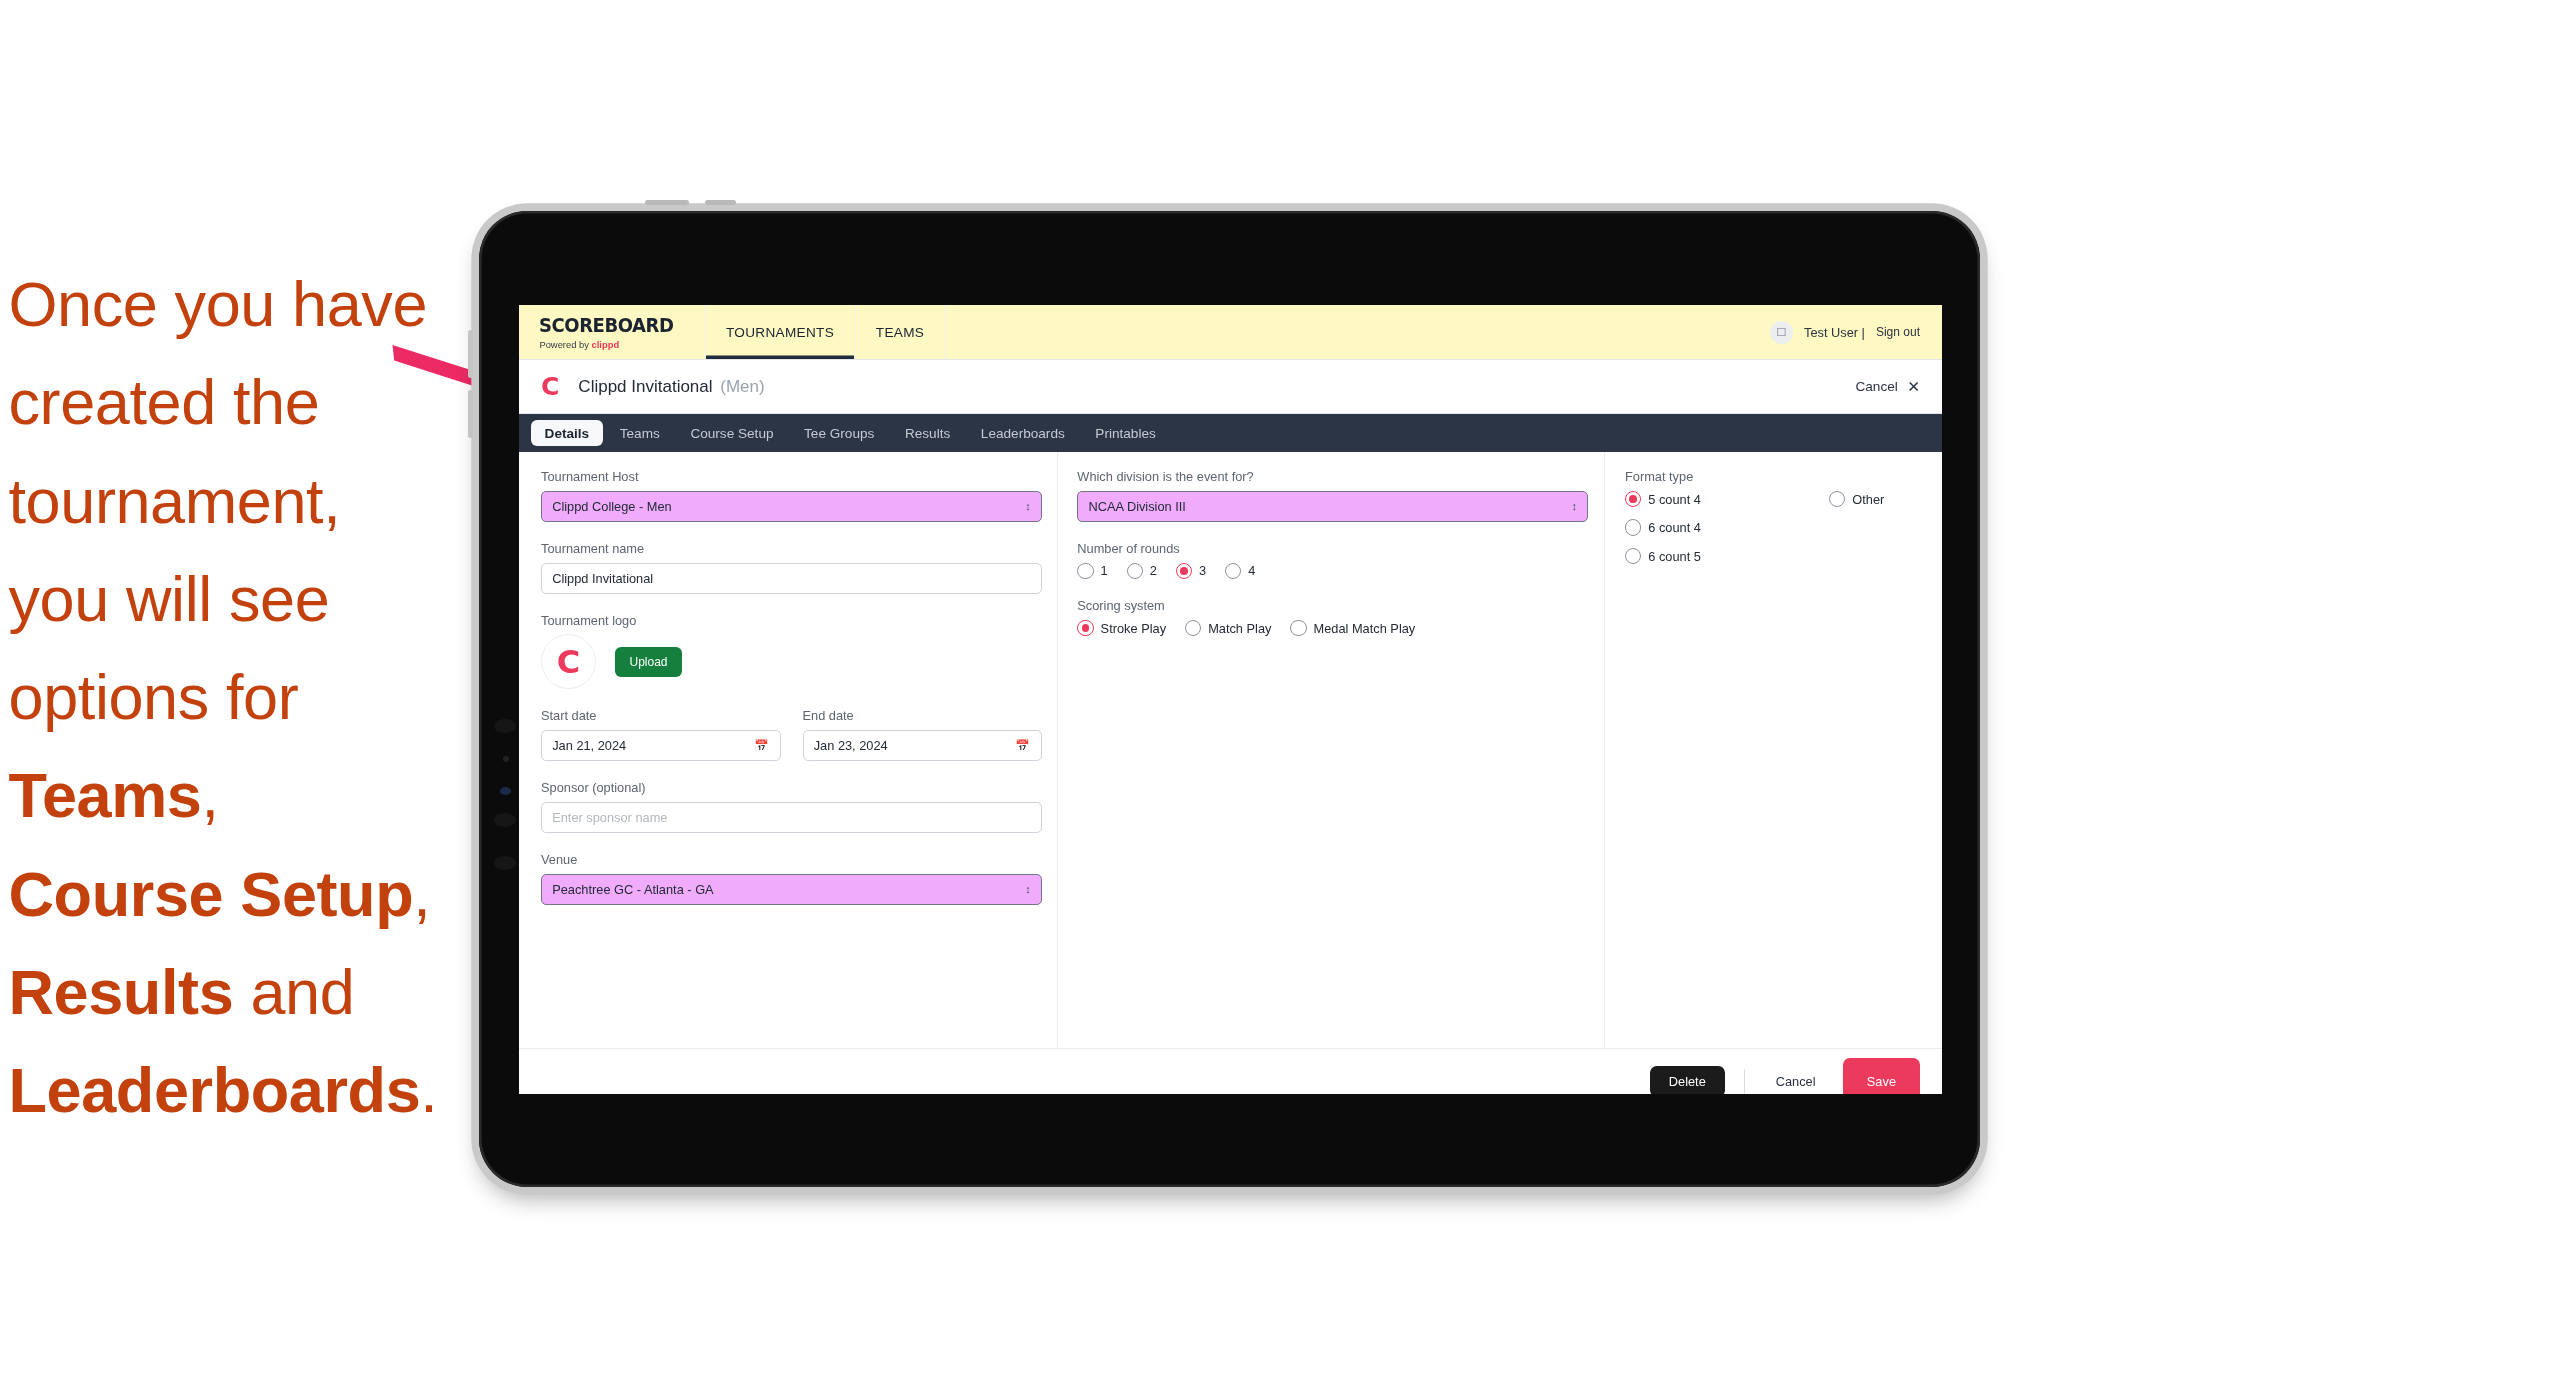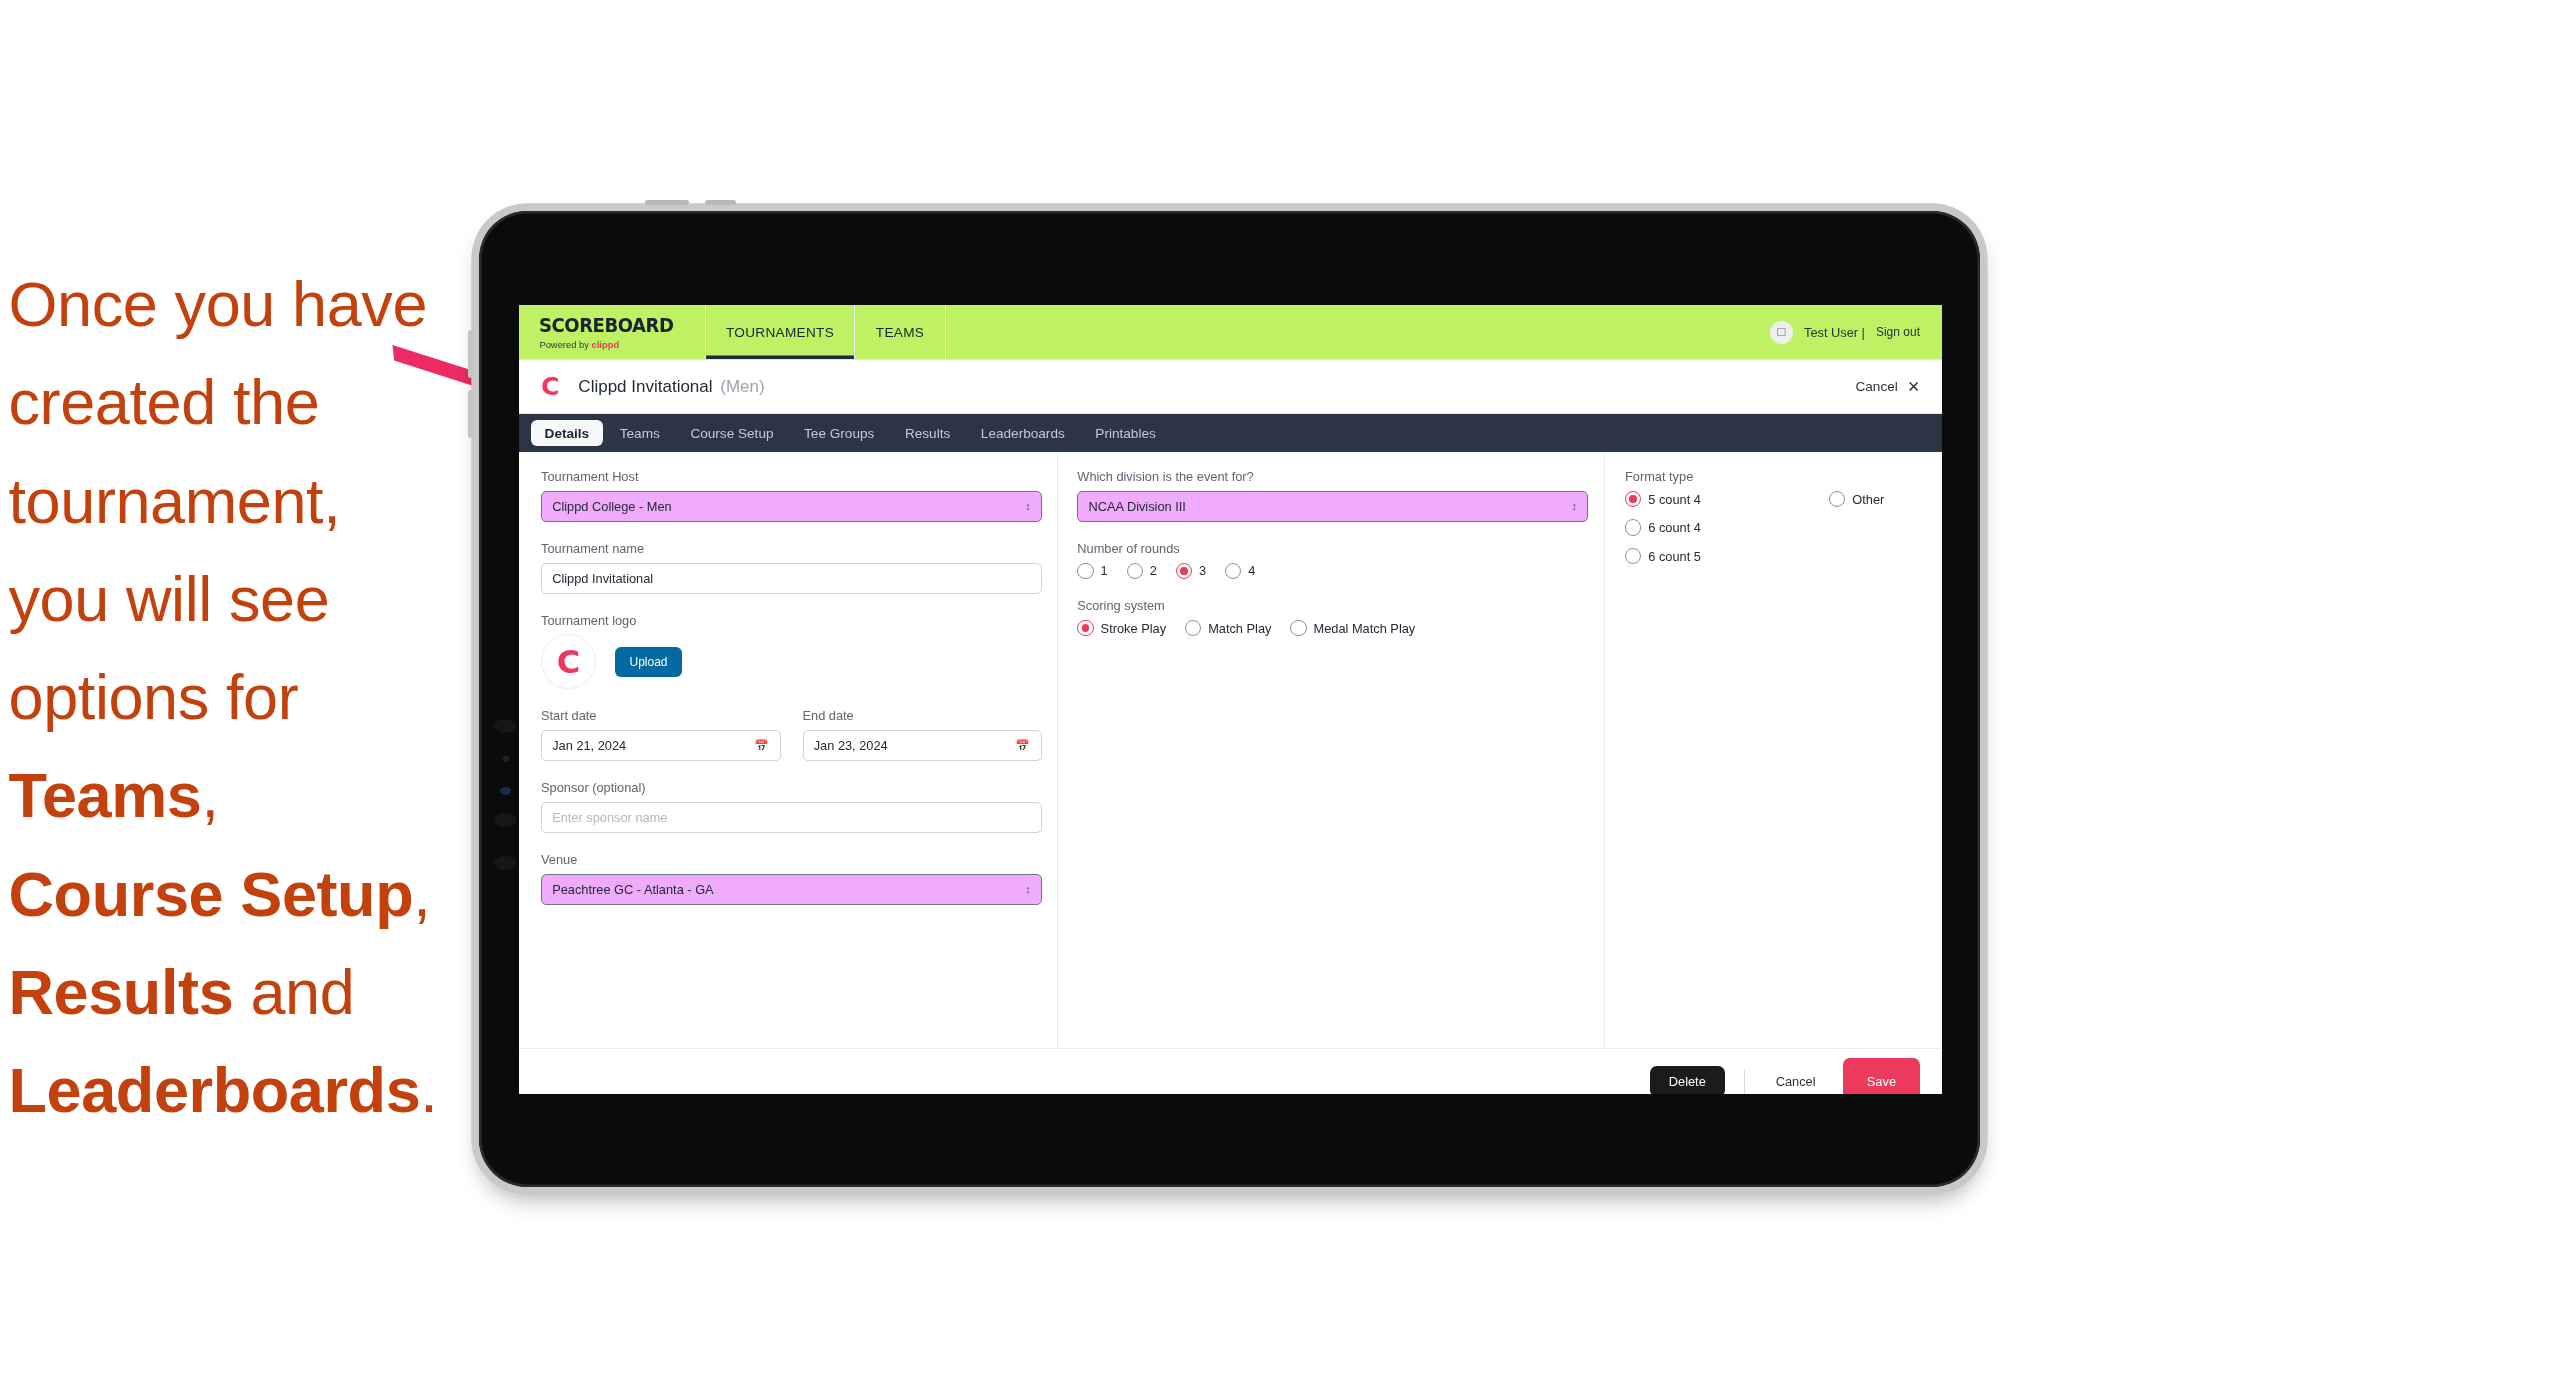--- a/index.html
+++ b/index.html
@@ -59,21 +59,21 @@
   .screen{
     position:absolute;
     left:40px; top:94px;
     width:1423px; height:789px;
     background:#ffffff;
     overflow:hidden;
   }
 
   
   .topnav{
-    height:54px;background:#bef264;display:flex;align-items:stretch;
+    height:54px;background:#fef9c3;display:flex;align-items:stretch;
     border-bottom:1.7px solid #e3e5e8;position:relative;
   }
   .brand{display:flex;flex-direction:column;justify-content:center;padding:0 19px 0 20.4px;min-width:112px;}
   .brand-name{
     font-size:19.6px;font-weight:bold;color:#1b2430;letter-spacing:-0.5px;
     font-family:"DejaVu Sans", sans-serif; transform:scaleX(0.92);transform-origin:left;
   }
   .brand-sub{font-size:9.4px;color:#333b47;margin-top:2.6px;}
   .brand-sub i{color:#ec3a5d;font-style:normal;font-weight:bold;}
   .topnav-item{
@@ -141,21 +141,21 @@
 
   .logo-row{display:flex;align-items:center;gap:19px;margin-top:5.1px;}
   .logo-circle{
     width:53px;height:53px;border-radius:50%;border:0.9px solid #ededed;
     display:flex;align-items:center;justify-content:center;
   }
   .logo-circle span{
     font-size:32px;font-weight:bold;color:#ec3a5d;font-family:"DejaVu Sans",sans-serif;line-height:1;
   }
   .upload-btn{
-    background:#0369a1;color:#fff;font-size:12px;border-radius:6px;
+    background:#15803d;color:#fff;font-size:12px;border-radius:6px;
     padding:7.7px 14.5px;cursor:pointer;
   }
 
   .date-row{display:flex;gap:22px;}
   .date-col{width:calc(50% - 11px);}
   .cal-ico{margin-left:auto;font-size:12px;color:#3a424c;line-height:1;}
 
   
   .radio-row{display:flex;align-items:center;flex-wrap:wrap;gap:0 6.8px;}
   .radio{

